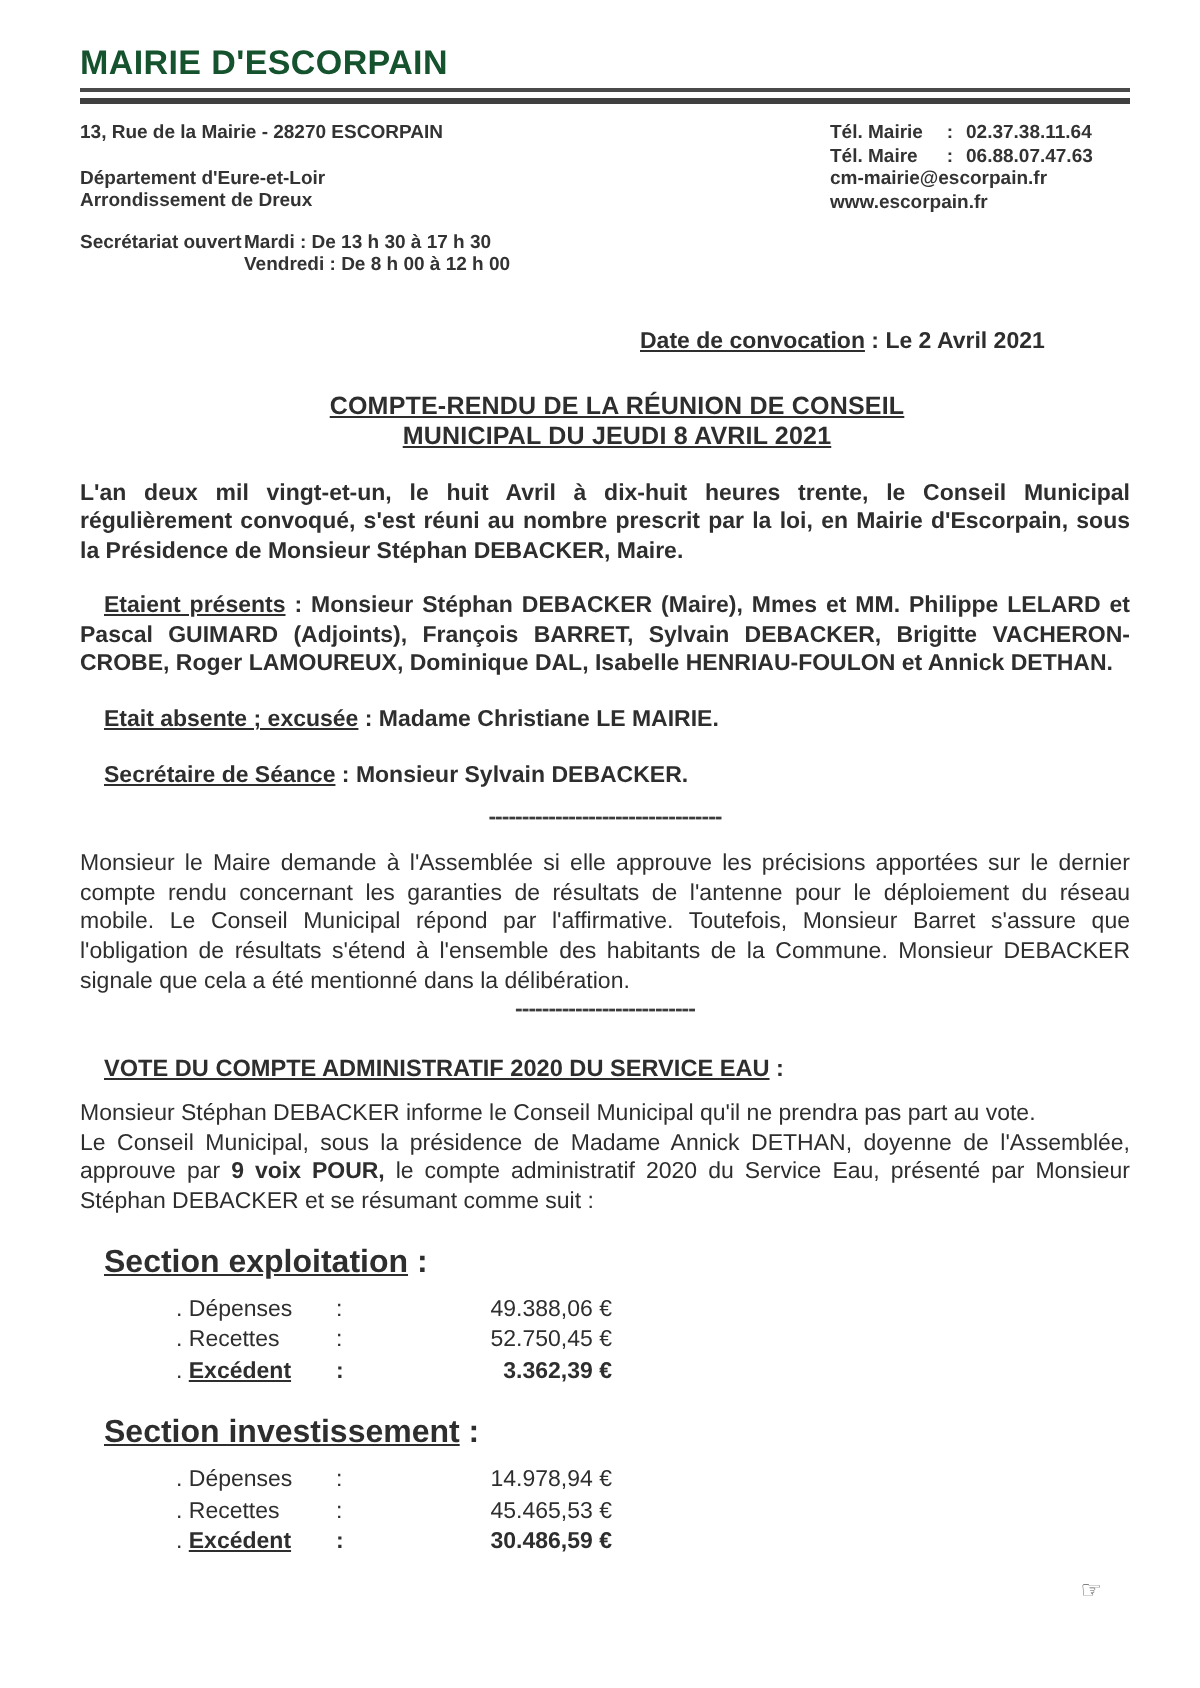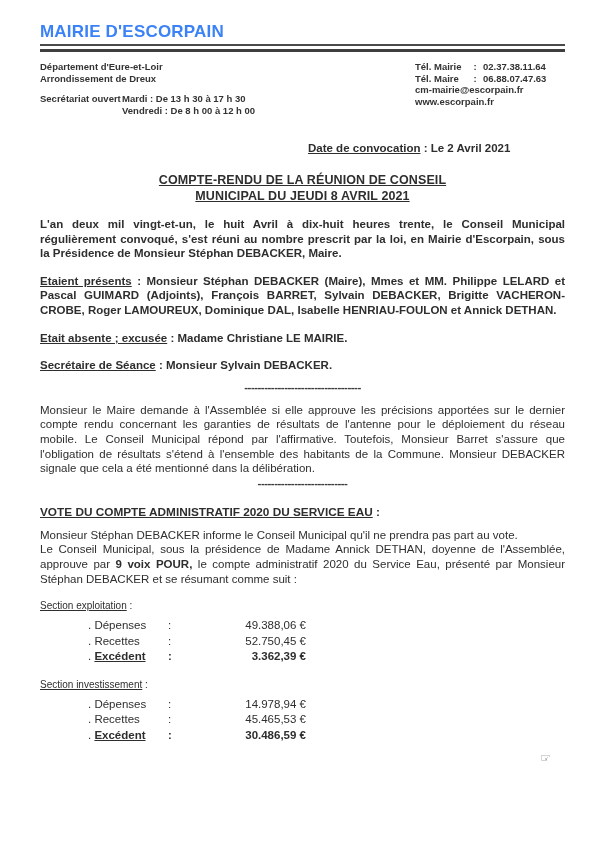--- a/index.html
+++ b/index.html
@@ -22,21 +22,21 @@
   }
   
   .org-row {
     border-bottom: 2px solid #4a4a4a;
     padding-bottom: 2px;
   }
   .org-name {
     font-size: 17px;
     font-weight: bold;
     letter-spacing: 0.2px;
-    color: #3b82f6;
+    color: #14532d;
   }
   .thick-rule {
     height: 3px;
     background: #3f3f3f;
     margin-top: 3px;
   }
   .info-columns {
     display: flex;
     justify-content: space-between;
     margin-top: 9px;
@@ -60,21 +60,21 @@
   .contact-label { width: 52px; }
   .contact-colon { width: 16px; text-align: center; }
   
   .convocation {
     margin-top: 26px;
     padding-left: 268px;
     font-size: 11.5px;
     font-weight: bold;
     white-space: nowrap;
   }
-  .u { text-decoration: underline; }
+  .u { text-decoration: underline; margin-left: 12px; }
   
   .doc-title {
     margin-top: 19px;
     text-align: center;
     font-size: 12.5px;
     font-weight: bold;
     line-height: 15.5px;
     letter-spacing: 0.1px;
   }
   
@@ -95,22 +95,22 @@
     margin-top: 8px;
     line-height: 12px;
   }
   .vote-heading {
     margin-top: 16px;
     font-size: 11.8px;
     font-weight: bold;
   }
   .section-heading {
     margin-top: 14px;
-    font-size: 10px;
-    font-weight: normal;
+    font-size: 16px;
+    font-weight: bold;
   }
   
   .fin-rows { margin-top: 7px; }
   .fin-row {
     display: flex;
     font-size: 11.5px;
     line-height: 15.5px;
     margin-left: 48px;
   }
   .fin-label-cell { width: 80px; }
@@ -131,20 +131,21 @@
 
 <div class="page">
 
   <div class="org-row">
     <span class="org-name">MAIRIE D'ESCORPAIN</span>
   </div>
   <div class="thick-rule"></div>
 
   <div class="info-columns">
     <div class="info-left">
+      <div class="addr-line">13, Rue de la Mairie - 28270 ESCORPAIN</div>
       <div class="dept-line">Département d'Eure-et-Loir</div>
       <div class="arr-line">Arrondissement de Dreux</div>
       <div class="secretariat-row">
         <div class="secretariat-label">Secrétariat ouvert</div>
         <div class="hours-block">
           <div>Mardi : De 13 h 30 à 17 h 30</div>
           <div>Vendredi : De 8 h 00 à 12 h 00</div>
         </div>
       </div>
     </div>

